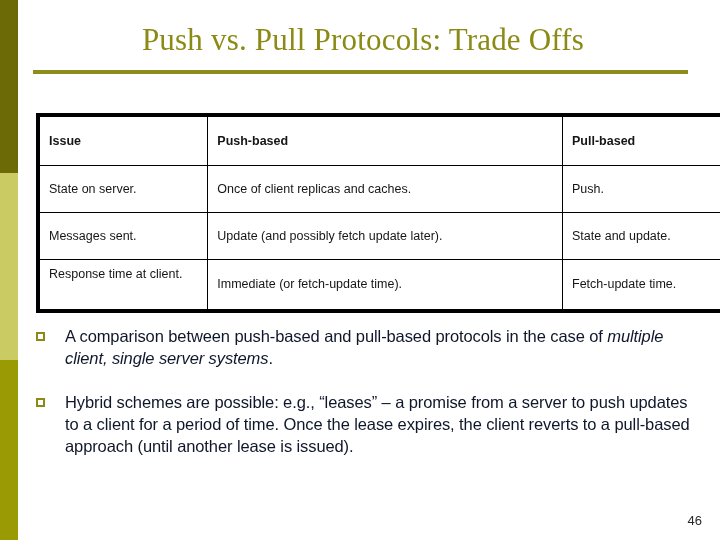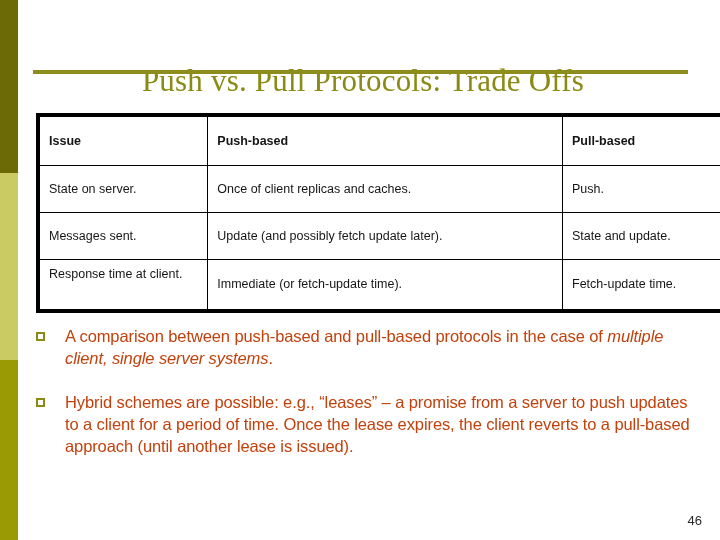--- a/index.html
+++ b/index.html
@@ -34,21 +34,20 @@
     left: 33px;
     top: 22px;
     width: 660px;
     text-align: center;
     font-family: "Liberation Serif", serif;
     font-size: 31px;
     line-height: 36px;
     color: #8a8a14;
     letter-spacing: 0.2px;
     white-space: nowrap;
-    margin-top: 41px;
   }
   .title-rule {
     position: absolute;
     left: 33px;
     top: 70px;
     width: 655px;
     height: 4px;
     background: #8d8d1e;
   }
 
@@ -104,21 +103,21 @@
     border: 2px solid #8a8a14;
     box-sizing: border-box;
     margin-top: 7px;
     margin-right: 20px;
     background: transparent;
   }
   .bullet-text {
     flex: 1 1 auto;
     font-size: 16.5px;
     line-height: 22px;
-    color: #c2410c;
+    color: #0f172a;
     letter-spacing: -0.1px;
   }
   .bullet-text em { font-style: italic; }
 
   
   .page-num {
     position: absolute;
     right: 18px;
     bottom: 12px;
     font-size: 13px;

